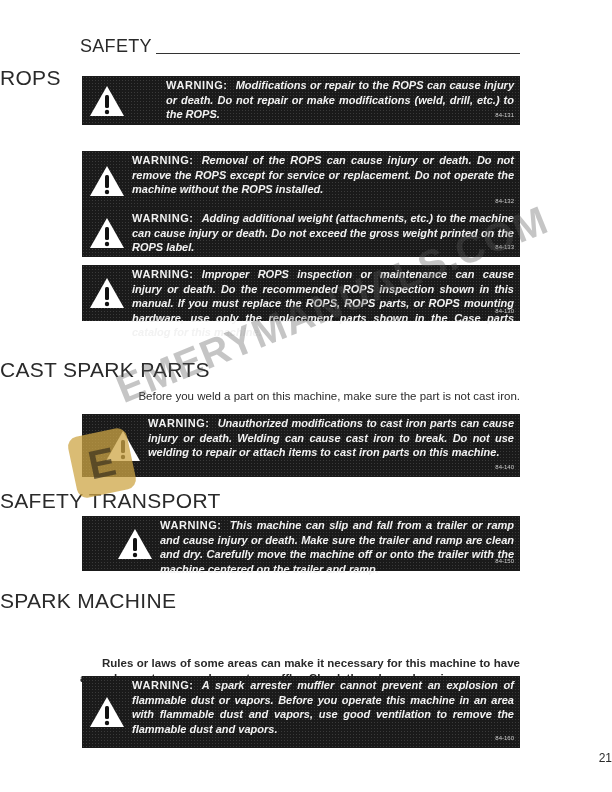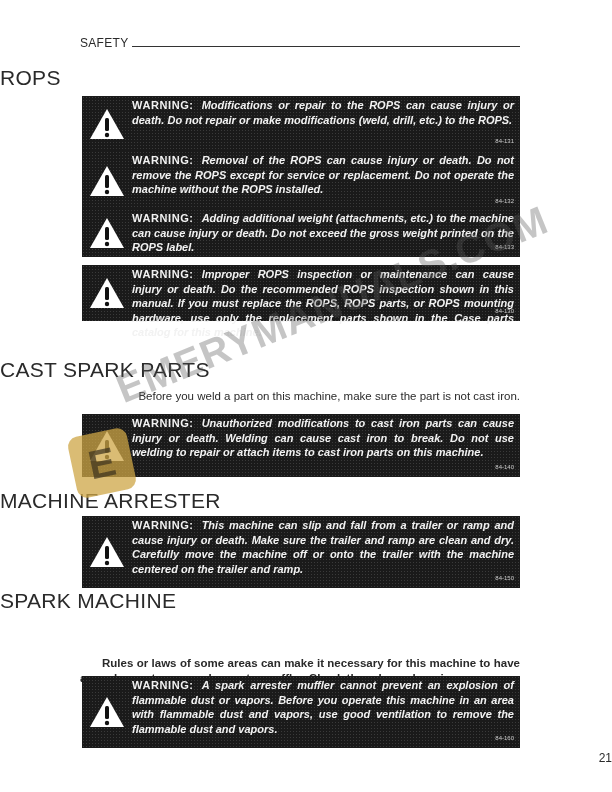--- a/index.html
+++ b/index.html
@@ -1,19 +1,19 @@
 <!DOCTYPE html>
 <html><head>
 <meta charset="utf-8">
 <style>
   html, body { margin:0; padding:0; }
   body { width:612px; height:792px; background:#fff; position:relative; overflow:hidden;
          font-family:"Liberation Sans", sans-serif; color:#2a2a2a; }
   .header { position:absolute; left:80px; top:36px; width:440px; display:flex; align-items:flex-end; }
-  .header-label { font-size:12px; letter-spacing:0.3px; }
+  .header-label { font-size:18px; letter-spacing:0.3px; }
   .header-rule { flex:1; border-bottom:1px solid #333; margin-left:4px; margin-bottom:3px; }
   .section-title { position:absolute; left:0; width:612px; text-align:left; font-size:21px; letter-spacing:0.3px; color:#2a2a2a; }
   .para { position:absolute; left:80px; width:440px; font-size:11.5px; line-height:15px; color:#2a2a2a; }
   .warn { position:absolute; left:82px; width:438px; background:#1a1a1a;
           background-image: radial-gradient(#3a3a3a 0.6px, transparent 0.8px);
           background-size:3px 3px; display:flex; box-sizing:border-box; }
   .warn-icon { width:50px; flex:none; display:flex; align-items:center; justify-content:center; }
   .warn-text { flex:1; padding:2px 6px 2px 0; font-size:11px; line-height:14.6px; color:#f2f2f2;
                font-weight:bold; text-align:justify; position:relative; }
   .warn-label { font-style:normal; letter-spacing:0.6px; margin-right:8px; }
@@ -29,21 +29,21 @@
 </head>
 <body>
 
 <div class="header">
   <span class="header-label">SAFETY</span>
   <span class="header-rule"></span>
 </div>
 
 <div class="section-title" style="top:66px;">ROPS</div>
 
-<div class="warn" style="top:96px;height:55px;">
+<div class="warn" style="top:76px;height:49px;gap:34px;">
   <div class="warn-icon">
     <svg width="38" height="34" viewBox="0 0 38 34">
         <polygon points="19,2 36,32 2,32" fill="#fff"></polygon>
         <rect x="17" y="11" width="4" height="13" rx="1.5" fill="#111"></rect>
         <circle cx="19" cy="28" r="2.2" fill="#111"></circle>
       </svg>
   </div>
   <div class="warn-text"><span class="warn-label">WARNING:</span><span class="warn-body">Modifications or repair to the ROPS can cause injury or death. Do not repair or make modifications (weld, drill, etc.) to the ROPS.</span><span class="warn-code">84-131</span></div>
 </div>
 
@@ -76,34 +76,34 @@
         <rect x="17" y="11" width="4" height="13" rx="1.5" fill="#111"></rect>
         <circle cx="19" cy="28" r="2.2" fill="#111"></circle>
       </svg>
   </div>
   <div class="warn-text"><span class="warn-label">WARNING:</span><span class="warn-body">Improper ROPS inspection or maintenance can cause injury or death. Do the recommended ROPS inspection shown in this manual. If you must replace the ROPS, ROPS parts, or ROPS mounting hardware, use only the replacement parts shown in the Case parts catalog for this machine.</span><span class="warn-code">84-130</span></div>
 </div>
 
 <div class="section-title" style="top:358px;">CAST SPARK PARTS</div>
 <div class="para" style="top:389px;text-align:right;">Before you weld a part on this machine, make sure the part is not cast iron.</div>
 
-<div class="warn" style="top:414px;height:63px;">
+<div class="warn" style="top:414px;height:63px;padding-left:16px;">
   <div class="warn-icon">
     <svg width="38" height="34" viewBox="0 0 38 34">
         <polygon points="19,2 36,32 2,32" fill="#fff"></polygon>
         <rect x="17" y="11" width="4" height="13" rx="1.5" fill="#111"></rect>
         <circle cx="19" cy="28" r="2.2" fill="#111"></circle>
       </svg>
   </div>
   <div class="warn-text"><span class="warn-label">WARNING:</span><span class="warn-body">Unauthorized modifications to cast iron parts can cause injury or death. Welding can cause cast iron to break. Do not use welding to repair or attach items to cast iron parts on this machine.</span><span class="warn-code">84-140</span></div>
 </div>
 
-<div class="section-title" style="top:489px;">MACHINE ARRESTER</div>
+<div class="section-title" style="top:489px;">SAFETY TRANSPORT</div>
 
-<div class="warn" style="top:516px;height:72px;">
+<div class="warn" style="top:516px;height:55px;padding-left:28px;">
   <div class="warn-icon">
     <svg width="38" height="34" viewBox="0 0 38 34">
         <polygon points="19,2 36,32 2,32" fill="#fff"></polygon>
         <rect x="17" y="11" width="4" height="13" rx="1.5" fill="#111"></rect>
         <circle cx="19" cy="28" r="2.2" fill="#111"></circle>
       </svg>
   </div>
   <div class="warn-text"><span class="warn-label">WARNING:</span><span class="warn-body">This machine can slip and fall from a trailer or ramp and cause injury or death. Make sure the trailer and ramp are clean and dry. Carefully move the machine off or onto the trailer with the machine centered on the trailer and ramp.</span><span class="warn-code">84-150</span></div>
 </div>
 

